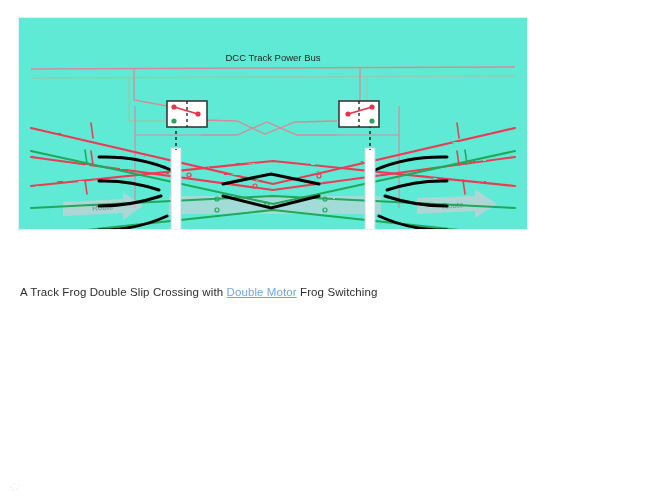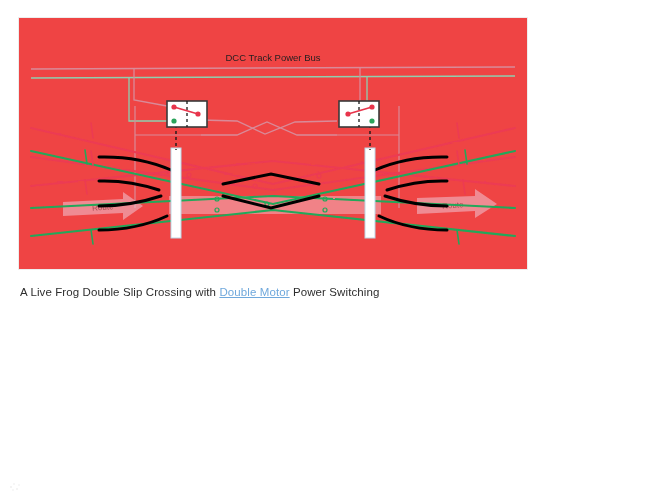--- a/index.html
+++ b/index.html
@@ -10,23 +10,23 @@
     font-family:"Liberation Sans", sans-serif;
     overflow:hidden;
     position:relative;
   }
   #page{position:absolute;left:0;top:0;width:646px;height:500px;}
 
   
   .figure-frame{
     position:absolute;
     left:18px;top:17px;
-    width:510px;height:253px;
+    width:510px;height:213px;
     border:1px solid #ededed;
-    background:#ef4444;
+    background:#5eead4;
     box-sizing:border-box;
     overflow:hidden;
   }
   .figure-svg{position:absolute;left:0;top:0;}
 
   
   .caption{
     position:absolute;
     left:20px;top:286px;
     font-size:11.5px;
@@ -188,21 +188,21 @@
         <path d="M329,96 L353,89" stroke="#e8344b" stroke-width="1.8" fill="none"></path>
         <circle cx="353" cy="89" r="2.6" fill="#e8344b"></circle>
         <circle cx="329" cy="96" r="2.6" fill="#e8344b"></circle>
         <circle cx="353" cy="103" r="2.6" fill="#2aa45b"></circle>
       </g>
 
     </svg>
   </div>
 
   <div class="caption">
-    <span>A Live Frog Double Slip Crossing with </span><a class="link" href="#">Double Motor</a><span> Power Switching</span>
+    <span>A Track Frog Double Slip Crossing with </span><a class="link" href="#">Double Motor</a><span> Frog Switching</span>
   </div>
 
   <svg class="scan-artifact" viewBox="0 0 16 14">
     <rect x="2" y="7" width="2" height="2" fill="#d9d9d9"></rect>
     <rect x="5" y="4" width="2" height="2" fill="#e2e2e2"></rect>
     <rect x="8" y="9" width="2" height="2" fill="#dcdcdc"></rect>
     <rect x="4" y="10" width="2" height="2" fill="#e5e5e5"></rect>
     <rect x="10" y="5" width="2" height="2" fill="#e8e8e8"></rect>
   </svg>
 

